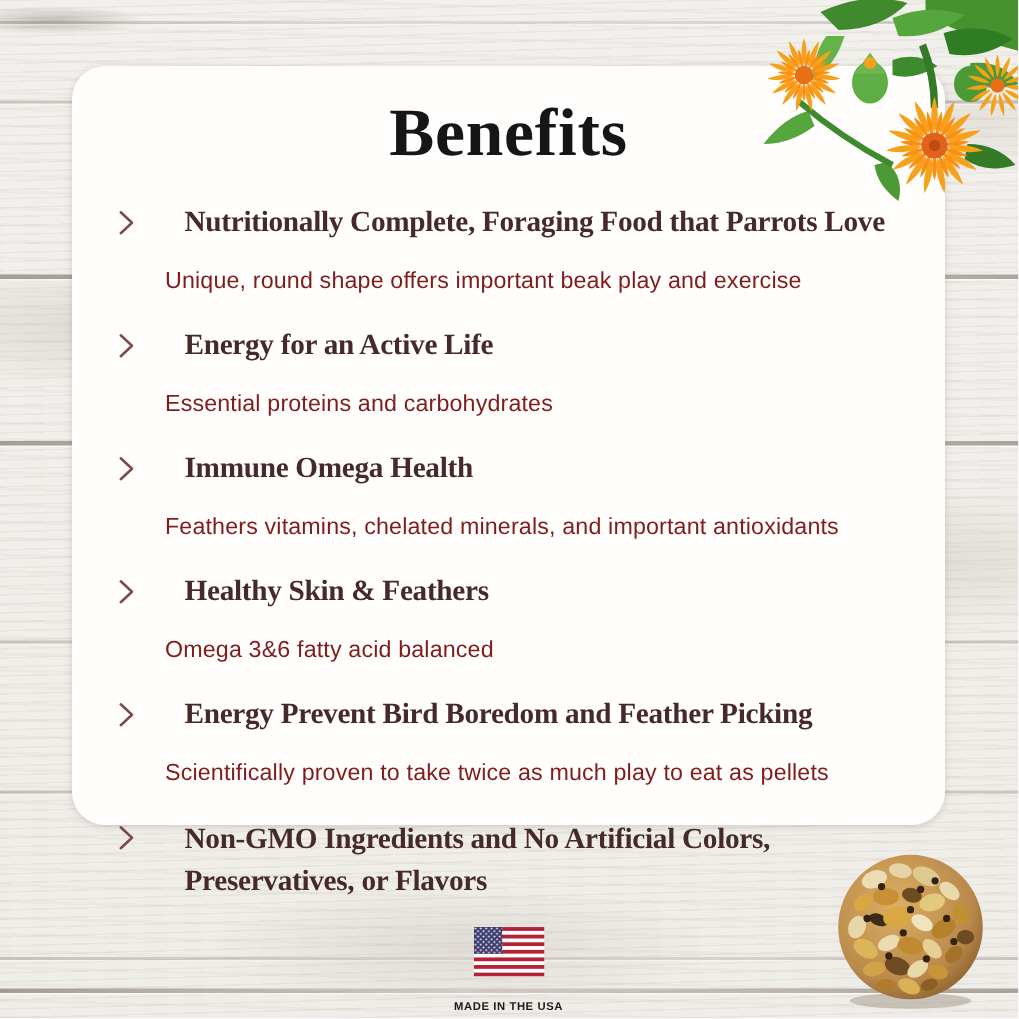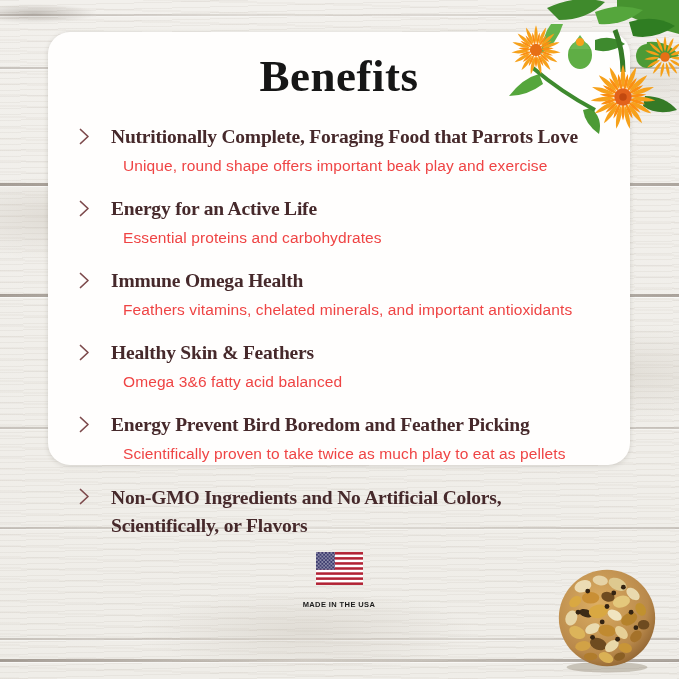--- a/index.html
+++ b/index.html
@@ -16,33 +16,33 @@
       radial-gradient(180px 50px at 96% 12%, rgba(200,193,182,.30), transparent 70%),
       repeating-linear-gradient(178.5deg, rgba(160,150,138,.10) 0 1px, transparent 1px 6px),
       repeating-linear-gradient(1.5deg, rgba(200,192,182,.12) 0 2px, transparent 2px 11px),
       linear-gradient(#f2f0ec,#efede8);}
   .seam{position:absolute;left:0;width:100%;height:3px;
     background:linear-gradient(90deg, rgba(104,92,82,.55), rgba(140,128,115,.28) 45%, rgba(104,92,82,.50));
     box-shadow:0 1px 0 rgba(255,255,255,.6);}
   .seam.light{height:2px;opacity:.55;}
 
   
-  .card{position:absolute;left:48px;top:32px;width:582px;height:433px;background:#fffefd;
+  .card{position:absolute;left:48px;top:44px;width:582px;height:506px;background:#fffefd;
     border-radius:22px;box-shadow:0 1px 5px rgba(80,70,60,.18);}
   .title{margin:18px 0 0;text-align:center;font:700 45px/52px "Liberation Serif",serif;
     color:#161616;letter-spacing:.5px;}
 
   .benefits{list-style:none;margin:22px 0 0;padding:0 18px 0 59px;position:relative;}
   .item{position:relative;margin:0 0 20px;}
   .item.last{margin-bottom:0;}
   .chev{position:absolute;left:-28px;top:4px;width:11px;height:17px;display:block;}
-  .bh{margin:4px;font:700 19.5px/26px "Liberation Serif",serif;color:#46292b;
+  .bh{margin:16px;font:700 19.5px/26px "Liberation Serif",serif;color:#46292b;
     letter-spacing:-.2px;white-space:nowrap;}
   .item.wrap .bh{white-space:normal;max-width:470px;line-height:28px;}
-  .bd{margin:6px 16px 0;font:400 15.5px/20px "Liberation Sans",sans-serif;color:#ef4444;letter-spacing:.1px;}
+  .bd{margin:6px 3px 0;font:400 15.5px/20px "Liberation Sans",sans-serif;color:#7f1d1d;letter-spacing:.1px;}
 
   .usa{margin-top:12px;text-align:center;}
   .usa .flag{display:block;margin:0 auto;}
   .usa-label{margin-top:15px;font:700 7.5px/9px "Liberation Sans",sans-serif;color:#1c1c1c;letter-spacing:.4px;}
 
   
   .flower{position:absolute;top:0;right:0;pointer-events:none;}
   .ball{position:absolute;left:554px;top:562px;pointer-events:none;}
 </style>
 </head>
@@ -109,21 +109,21 @@
         </span>
         <h2 class="bh">Energy Prevent Bird Boredom and Feather Picking</h2>
         <p class="bd">Scientifically proven to take twice as much play to eat as pellets</p>
       </li>
       <li class="item wrap last">
         <span class="chev">
           <svg width="11" height="17" viewBox="0 0 11 17">
               <path d="M1.5 1.5 L9 8.5 L1.5 15.5" fill="none" stroke="#7d4a4c" stroke-width="1.7" stroke-linecap="round" stroke-linejoin="round"></path>
             </svg>
         </span>
-        <h2 class="bh">Non-GMO Ingredients and No Artificial Colors, Scientifically, or Flavors</h2>
+        <h2 class="bh">Non-GMO Ingredients and No Artificial Colors, Preservatives, or Flavors</h2>
       </li>
     </ul>
 
     <div class="usa">
       <svg class="flag" width="47" height="33" viewBox="0 0 130 91">
         <defs>
           <pattern id="st" width="10" height="10" patternUnits="userSpaceOnUse">
             <circle cx="2.5" cy="2.5" r="1.8" fill="#ffffff"></circle>
             <circle cx="7.5" cy="7.5" r="1.8" fill="#ffffff"></circle>
           </pattern>

